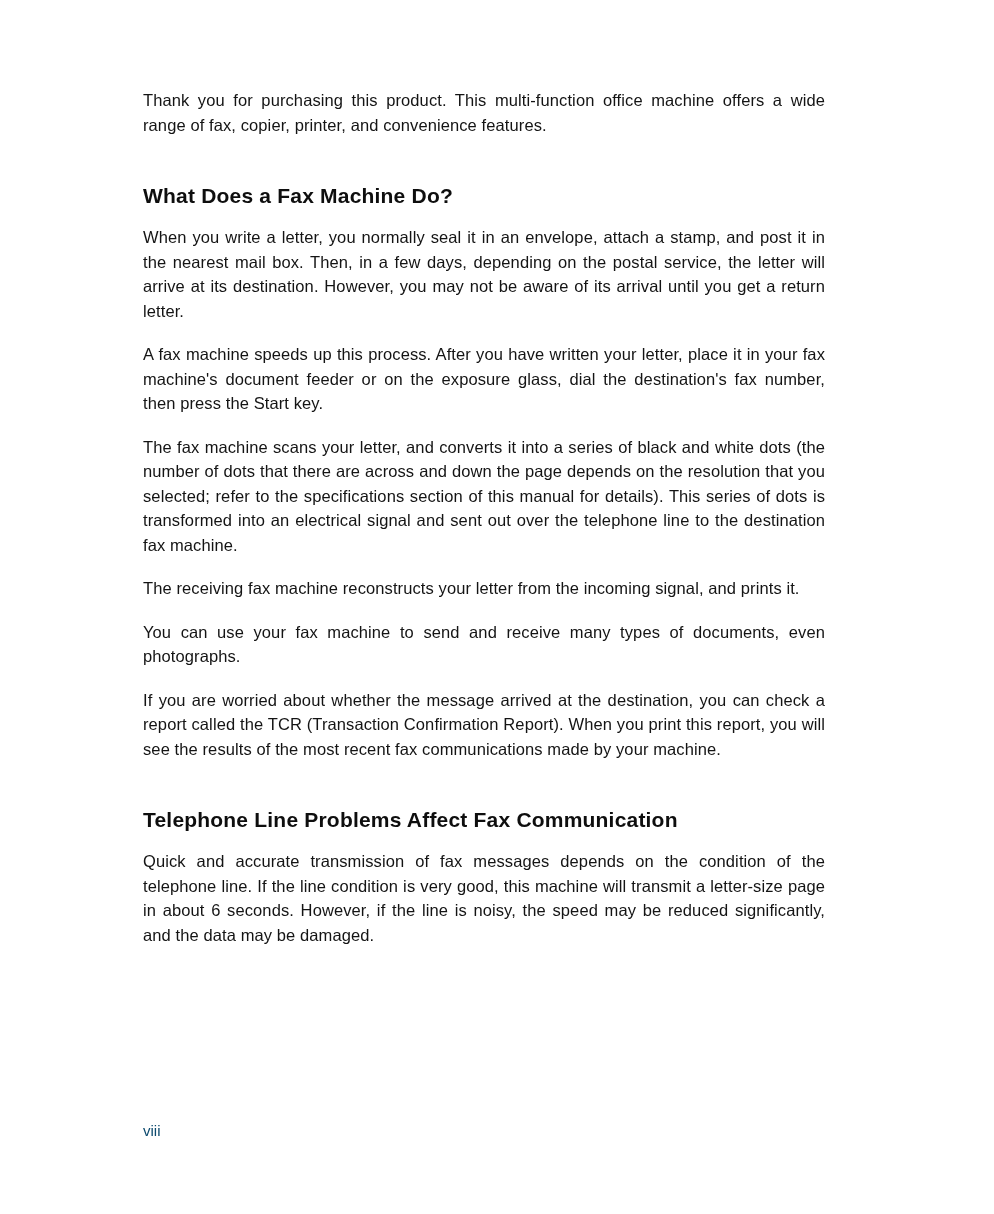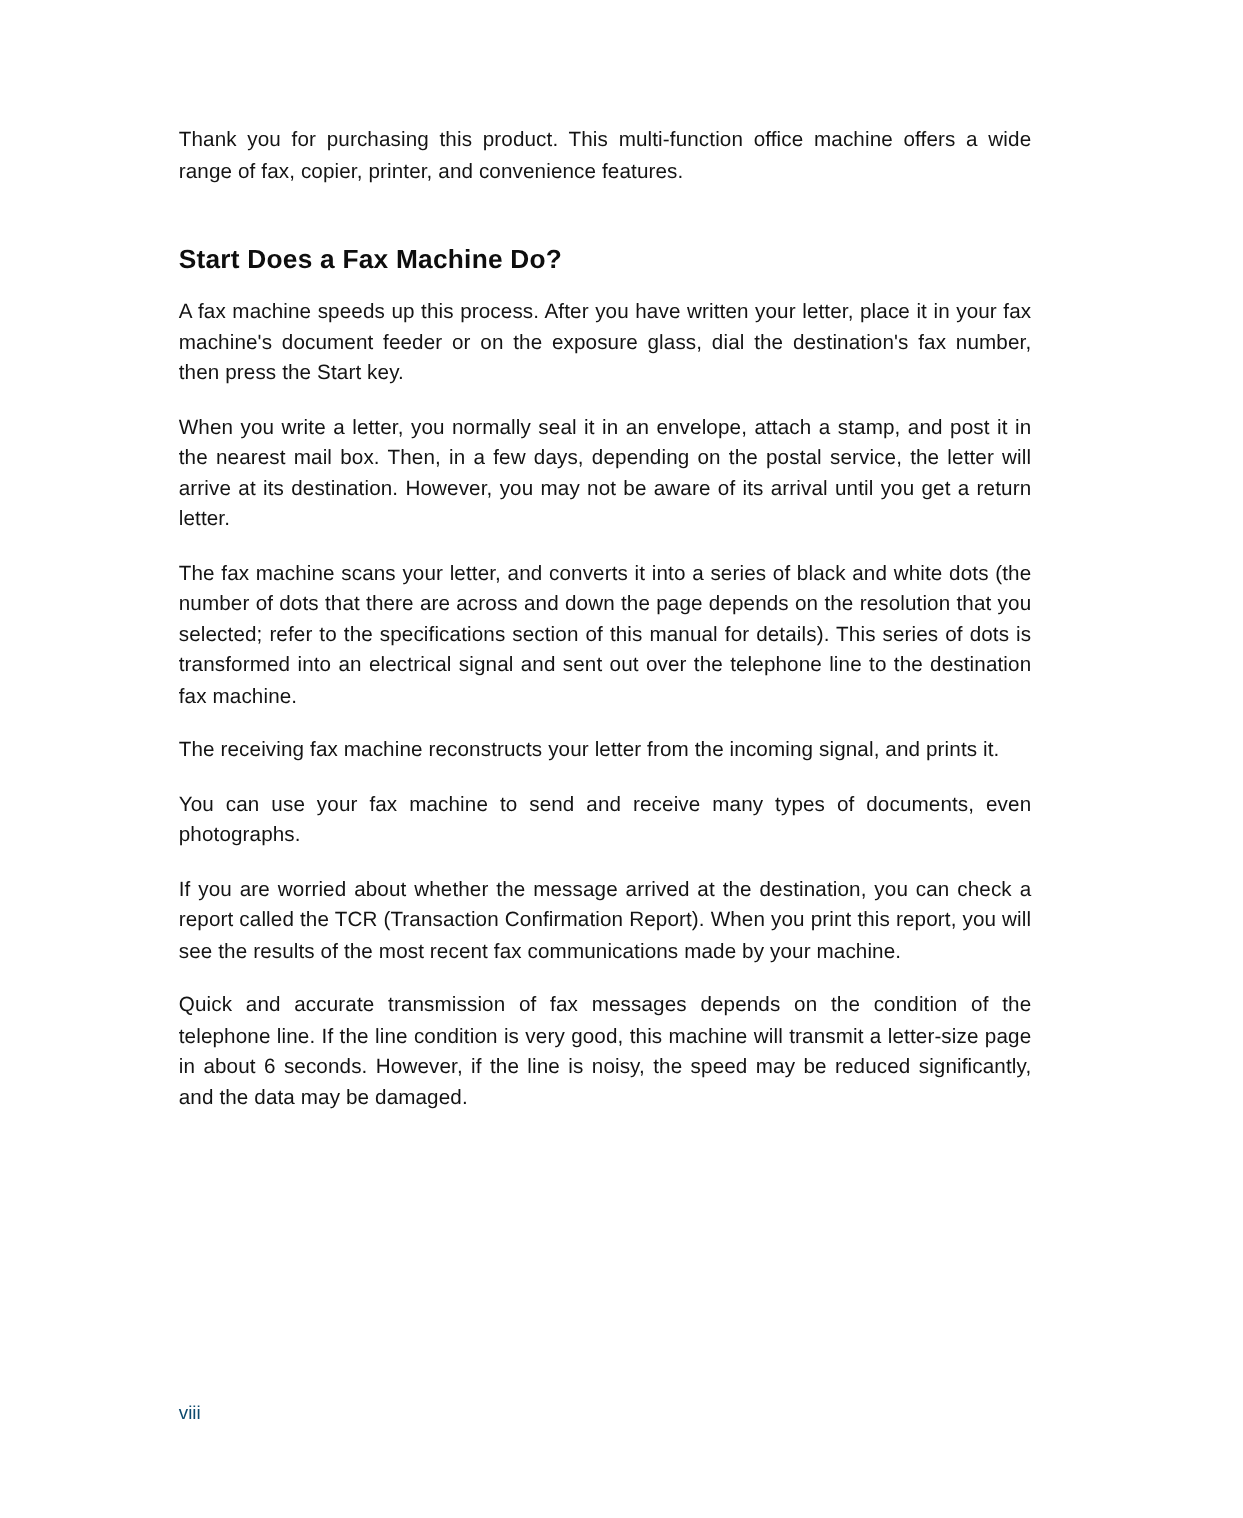--- a/index.html
+++ b/index.html
@@ -12,21 +12,21 @@
     width: 994px;
     height: 1214px;
     background: #ffffff;
     font-family: "Liberation Sans", sans-serif;
     color: #141414;
     overflow: hidden;
   }
   .content {
     position: absolute;
     left: 143px;
-    top: 100px;
+    top: 88px;
     width: 682px;
   }
   .content p {
     font-size: 16.5px;
     line-height: 24.5px;
     text-align: justify;
     margin: 0 0 19px 0;
     letter-spacing: 0.1px;
   }
   .content h2 {
@@ -48,33 +48,34 @@
   }
 </style>
 </head>
 <body>
 
 <div class="page">
   <div class="content">
 
     <p class="intro">Thank you for purchasing this product. This multi-function office machine offers a wide range of fax, copier, printer, and convenience features.</p>
 
-    <h2>Start Does a Fax Machine Do?</h2>
+    <h2>What Does a Fax Machine Do?</h2>
+
+    <p>When you write a letter, you normally seal it in an envelope, attach a stamp, and post it in the nearest mail box. Then, in a few days, depending on the postal service, the letter will arrive at its destination. However, you may not be aware of its arrival until you get a return letter.</p>
 
     <p>A fax machine speeds up this process. After you have written your letter, place it in your fax machine's document feeder or on the exposure glass, dial the destination's fax number, then press the Start key.</p>
-
-    <p>When you write a letter, you normally seal it in an envelope, attach a stamp, and post it in the nearest mail box. Then, in a few days, depending on the postal service, the letter will arrive at its destination. However, you may not be aware of its arrival until you get a return letter.</p>
 
     <p>The fax machine scans your letter, and converts it into a series of black and white dots (the number of dots that there are across and down the page depends on the resolution that you selected; refer to the specifications section of this manual for details). This series of dots is transformed into an electrical signal and sent out over the telephone line to the destination fax machine.</p>
 
     <p>The receiving fax machine reconstructs your letter from the incoming signal, and prints it.</p>
 
     <p>You can use your fax machine to send and receive many types of documents, even photographs.</p>
 
     <p>If you are worried about whether the message arrived at the destination, you can check a report called the TCR (Transaction Confirmation Report). When you print this report, you will see the results of the most recent fax communications made by your machine.</p>
 
+    <h2>Telephone Line Problems Affect Fax Communication</h2>
 
     <p>Quick and accurate transmission of fax messages depends on the condition of the telephone line. If the line condition is very good, this machine will transmit a letter-size page in about 6 seconds. However, if the line is noisy, the speed may be reduced significantly, and the data may be damaged.</p>
 
   </div>
 
   <div class="page-footer">viii</div>
 </div>
 
 </body></html>

